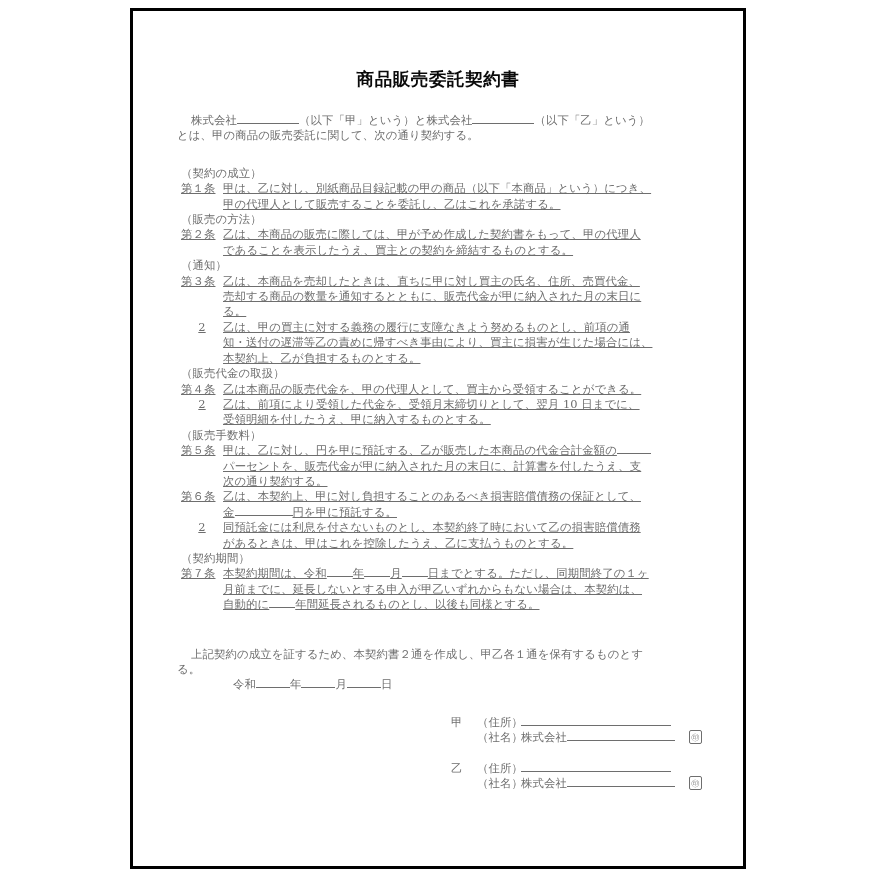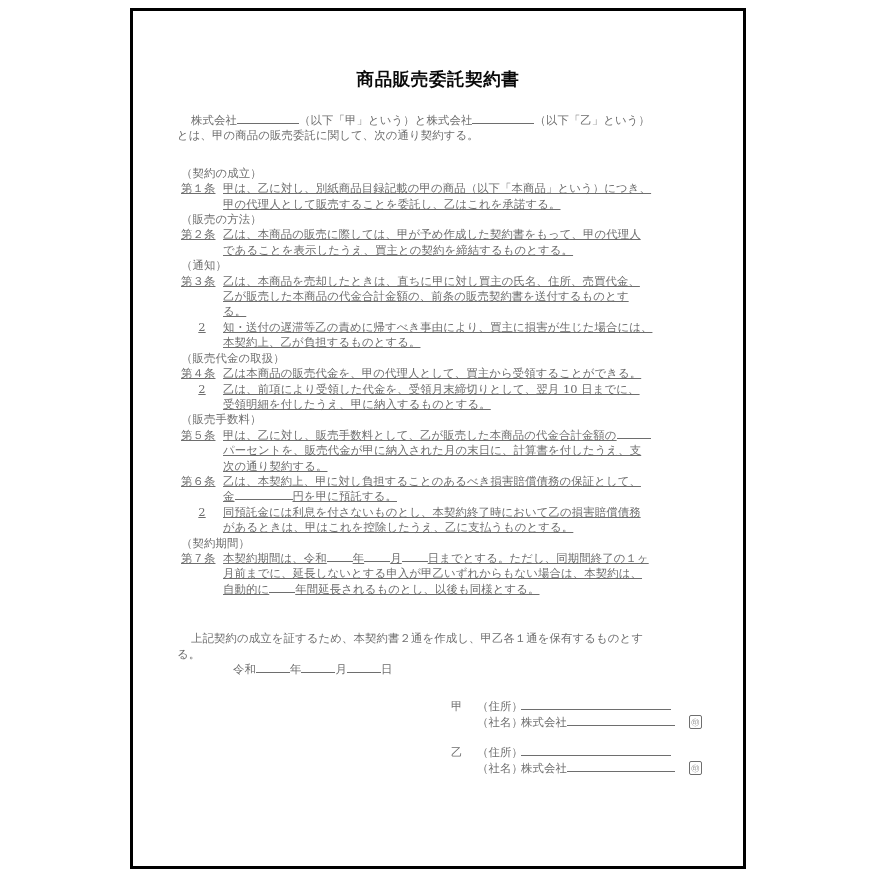--- a/index.html
+++ b/index.html
@@ -180,27 +180,28 @@
           <p>乙は、本商品の販売に際しては、甲が予め作成した契約書をもって、甲の代理人</p>
           <p>であることを表示したうえ、買主との契約を締結するものとする。</p>
         </div>
       </div>
 
       <div class="body-text clause-heading">（通知）</div>
       <div class="body-text article">
         <div class="article-label">第３条</div>
         <div class="article-body">
           <p>乙は、本商品を売却したときは、直ちに甲に対し買主の氏名、住所、売買代金、</p>
-          <p>乙が販売した本商品の代金合計金額の、前条の販売契約書を送付するものとす</p>
+          <p>売却する商品の数量を通知するとともに、販売代金が甲に納入された月の末日に</p>
           <p>る。</p>
         </div>
       </div>
       <div class="body-text article">
         <div class="article-label sub">2</div>
         <div class="article-body">
+          <p>乙は、甲の買主に対する義務の履行に支障なきよう努めるものとし、前項の通</p>
           <p>知・送付の遅滞等乙の責めに帰すべき事由により、買主に損害が生じた場合には、</p>
           <p>本契約上、乙が負担するものとする。</p>
         </div>
       </div>
 
       <div class="body-text clause-heading">（販売代金の取扱）</div>
       <div class="body-text article">
         <div class="article-label">第４条</div>
         <div class="article-body">
           <p>乙は本商品の販売代金を、甲の代理人として、買主から受領することができる。</p>
@@ -211,21 +212,21 @@
         <div class="article-body">
           <p>乙は、前項により受領した代金を、受領月末締切りとして、翌月 10 日までに、</p>
           <p>受領明細を付したうえ、甲に納入するものとする。</p>
         </div>
       </div>
 
       <div class="body-text clause-heading">（販売手数料）</div>
       <div class="body-text article">
         <div class="article-label">第５条</div>
         <div class="article-body">
-          <p><span>甲は、乙に対し、販売手数料として、乙が販売した本商品の代金合計金額の</span><span class="rule rule-blank-mid"></span></p>
+          <p><span>甲は、乙に対し、円を甲に預託する、乙が販売した本商品の代金合計金額の</span><span class="rule rule-blank-mid"></span></p>
           <p>パーセントを、販売代金が甲に納入された月の末日に、計算書を付したうえ、支</p>
           <p>次の通り契約する。</p>
         </div>
       </div>
 
       <div class="body-text article">
         <div class="article-label">第６条</div>
         <div class="article-body">
           <p>乙は、本契約上、甲に対し負担することのあるべき損害賠償債務の保証として、</p>
           <p><span>金</span><span class="rule rule-blank-long"></span><span>円を甲に預託する。</span></p>

